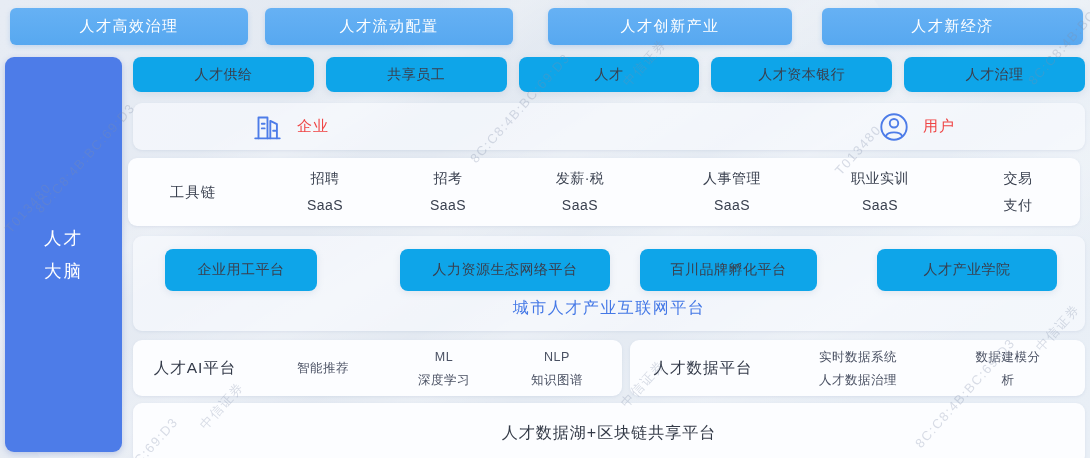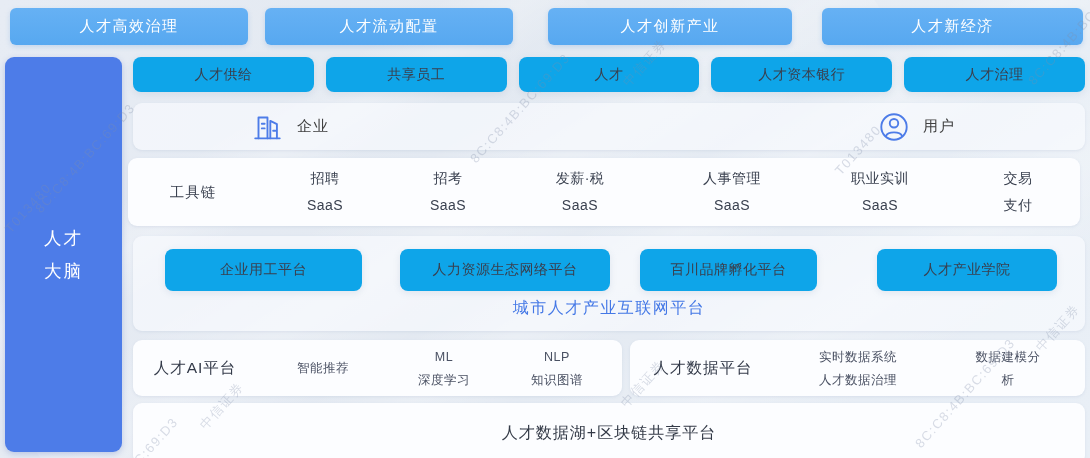--- a/index.html
+++ b/index.html
@@ -43,39 +43,39 @@
     display:flex;align-items:center;justify-content:center;
     font-size:14px;color:#39404f;letter-spacing:.5px;}
 
   
   .row2{position:absolute;left:133px;top:57px;width:952px;height:35px;
     display:grid;grid-template-columns:repeat(5,1fr);gap:12px;}
 
   
   .row3{left:133px;top:103px;width:952px;height:47px;}
   .actor{position:absolute;top:0;height:100%;display:flex;align-items:center;gap:13px;}
-  .actor .label{font-size:15px;color:#404040;letter-spacing:1px;}
+  .actor .label{font-size:15px;color:#ef4444;letter-spacing:1px;}
   .a1{left:117px;} .a2{left:428px;} .a3{left:745px;}
   .icon svg{display:block;}
   .icon path,.icon circle,.icon line{fill:none;stroke:#4d7ce8;stroke-width:2;
     stroke-linecap:round;stroke-linejoin:round;}
 
   
   .row4{left:128px;top:158px;width:952px;height:68px;}
   .tc-title{position:absolute;left:65px;top:50%;transform:translate(-50%,-50%);
     font-size:14.5px;color:#39404f;letter-spacing:1px;}
   .tc-col{position:absolute;top:50%;transform:translate(-50%,-50%);
     text-align:center;font-size:14px;color:#39404f;line-height:1.95;letter-spacing:.5px;}
   .c1{left:197px;} .c2{left:320px;} .c3{left:452px;}
   .c4{left:604px;} .c5{left:752px;} .c6{left:890px;}
 
   
   .row5{left:133px;top:236px;width:952px;height:95px;}
   .row5 .wbox{position:absolute;top:13px;height:42px;}
-  .p1{left:32px;width:197px;} .p2{left:267px;width:210px;}
+  .p1{left:32px;width:152px;} .p2{left:267px;width:210px;}
   .p3{left:507px;width:177px;} .p4{left:744px;width:180px;}
   .caption{position:absolute;left:0;right:0;top:62px;text-align:center;
     color:#4478e6;font-size:16px;letter-spacing:1.5px;font-weight:500;}
 
   
   .row6l{left:133px;top:340px;width:489px;height:56px;}
   .row6r{left:630px;top:340px;width:455px;height:56px;}
   .r6-title{position:absolute;top:50%;transform:translate(-50%,-50%);
     font-size:15.5px;color:#333a49;letter-spacing:1px;}
   .r6-item{position:absolute;top:50%;transform:translate(-50%,-50%);

